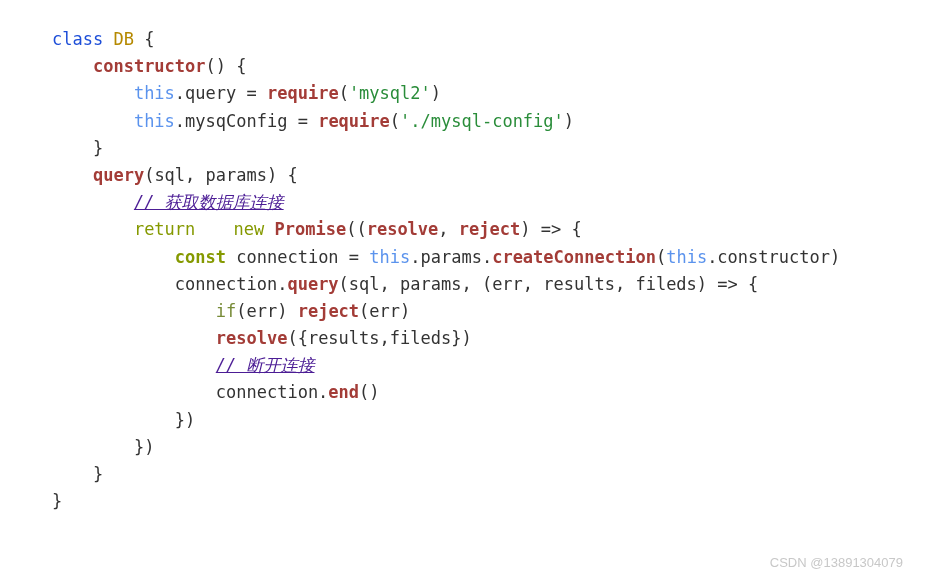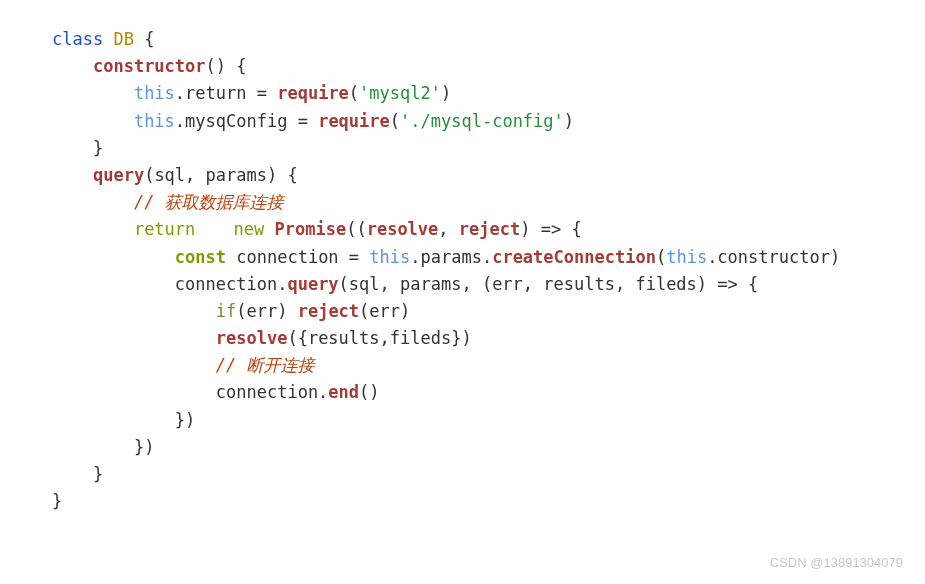--- a/index.html
+++ b/index.html
@@ -24,37 +24,37 @@
     .kw-this { color: #5b93ed; }
     .kw-return { color: #859900; }
     .kw-new { color: #859900; margin-left: 28px; }
     .kw-const { color: #859900; font-weight: bold; }
     .kw-if { color: #778b37; }
     .cls-name { color: #b58900; font-weight: 500; }
     .method { color: #a33c37; font-weight: 600; }
     .fn-bold { color: #a33c37; font-weight: 600; }
     .bold-param { color: #a33c37; font-weight: 600; }
     .string { color: #2a8d3a; }
-    .comment { color: #c2410c; font-style: italic; }
+    .comment { color: #4c1d95; font-style: italic; text-decoration: underline; }
     .plain { color: #333; }
     .watermark {
       position: absolute;
       bottom: 10px;
       right: 22px;
       color: #c8c8c8;
       font-size: 13px;
       font-family: Arial, sans-serif;
     }
   </style>
 </head>
 <body>
 
 <pre><span class="kw-class">class</span> <span class="cls-name">DB</span><span class="plain"> {</span>
     <span class="method">constructor</span><span class="plain">() {</span>
-        <span class="kw-this">this</span><span class="plain">.return = </span><span class="fn-bold">require</span><span class="plain">(</span><span class="string">'mysql2'</span><span class="plain">)</span>
+        <span class="kw-this">this</span><span class="plain">.query = </span><span class="fn-bold">require</span><span class="plain">(</span><span class="string">'mysql2'</span><span class="plain">)</span>
         <span class="kw-this">this</span><span class="plain">.mysqConfig = </span><span class="fn-bold">require</span><span class="plain">(</span><span class="string">'./mysql-config'</span><span class="plain">)</span>
     <span class="plain">}</span>
     <span class="method">query</span><span class="plain">(sql, params) {</span>
         <span class="comment">// 获取数据库连接</span>
         <span class="kw-return">return</span> <span class="kw-new">new</span> <span class="fn-bold">Promise</span><span class="plain">((</span><span class="bold-param">resolve</span><span class="plain">, </span><span class="bold-param">reject</span><span class="plain">) =&gt; {</span>
             <span class="kw-const">const</span><span class="plain"> connection = </span><span class="kw-this">this</span><span class="plain">.params.</span><span class="fn-bold">createConnection</span><span class="plain">(</span><span class="kw-this">this</span><span class="plain">.constructor)</span>
             <span class="plain">connection.</span><span class="fn-bold">query</span><span class="plain">(sql, params, (err, results, fileds) =&gt; {</span>
                 <span class="kw-if">if</span><span class="plain">(err) </span><span class="fn-bold">reject</span><span class="plain">(err)</span>
                 <span class="fn-bold">resolve</span><span class="plain">({results,fileds})</span>
                 <span class="comment">// 断开连接</span>

